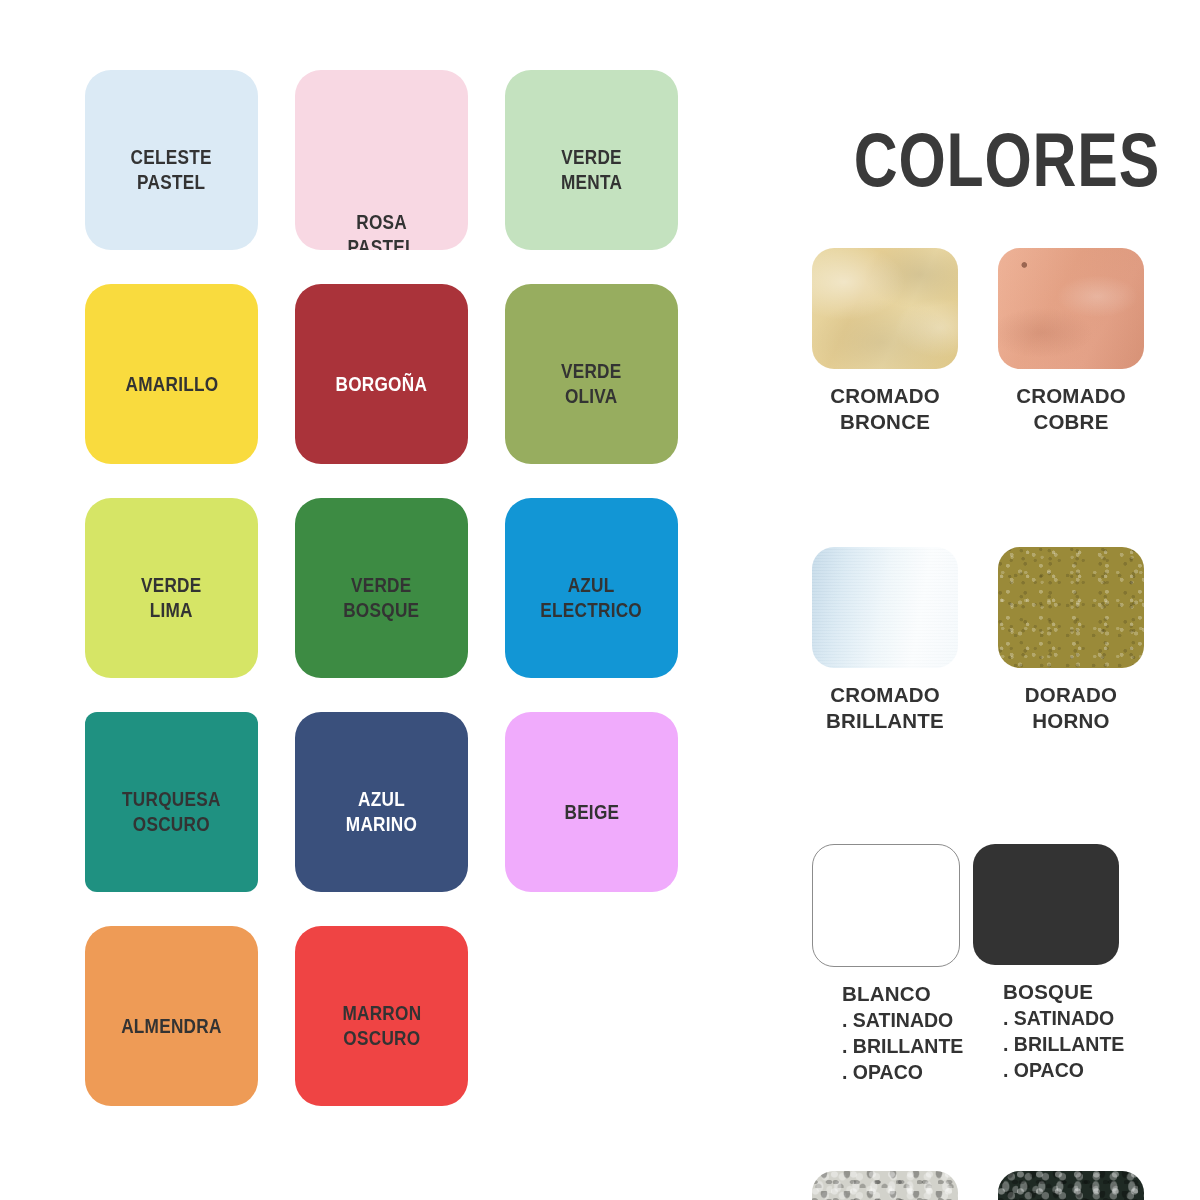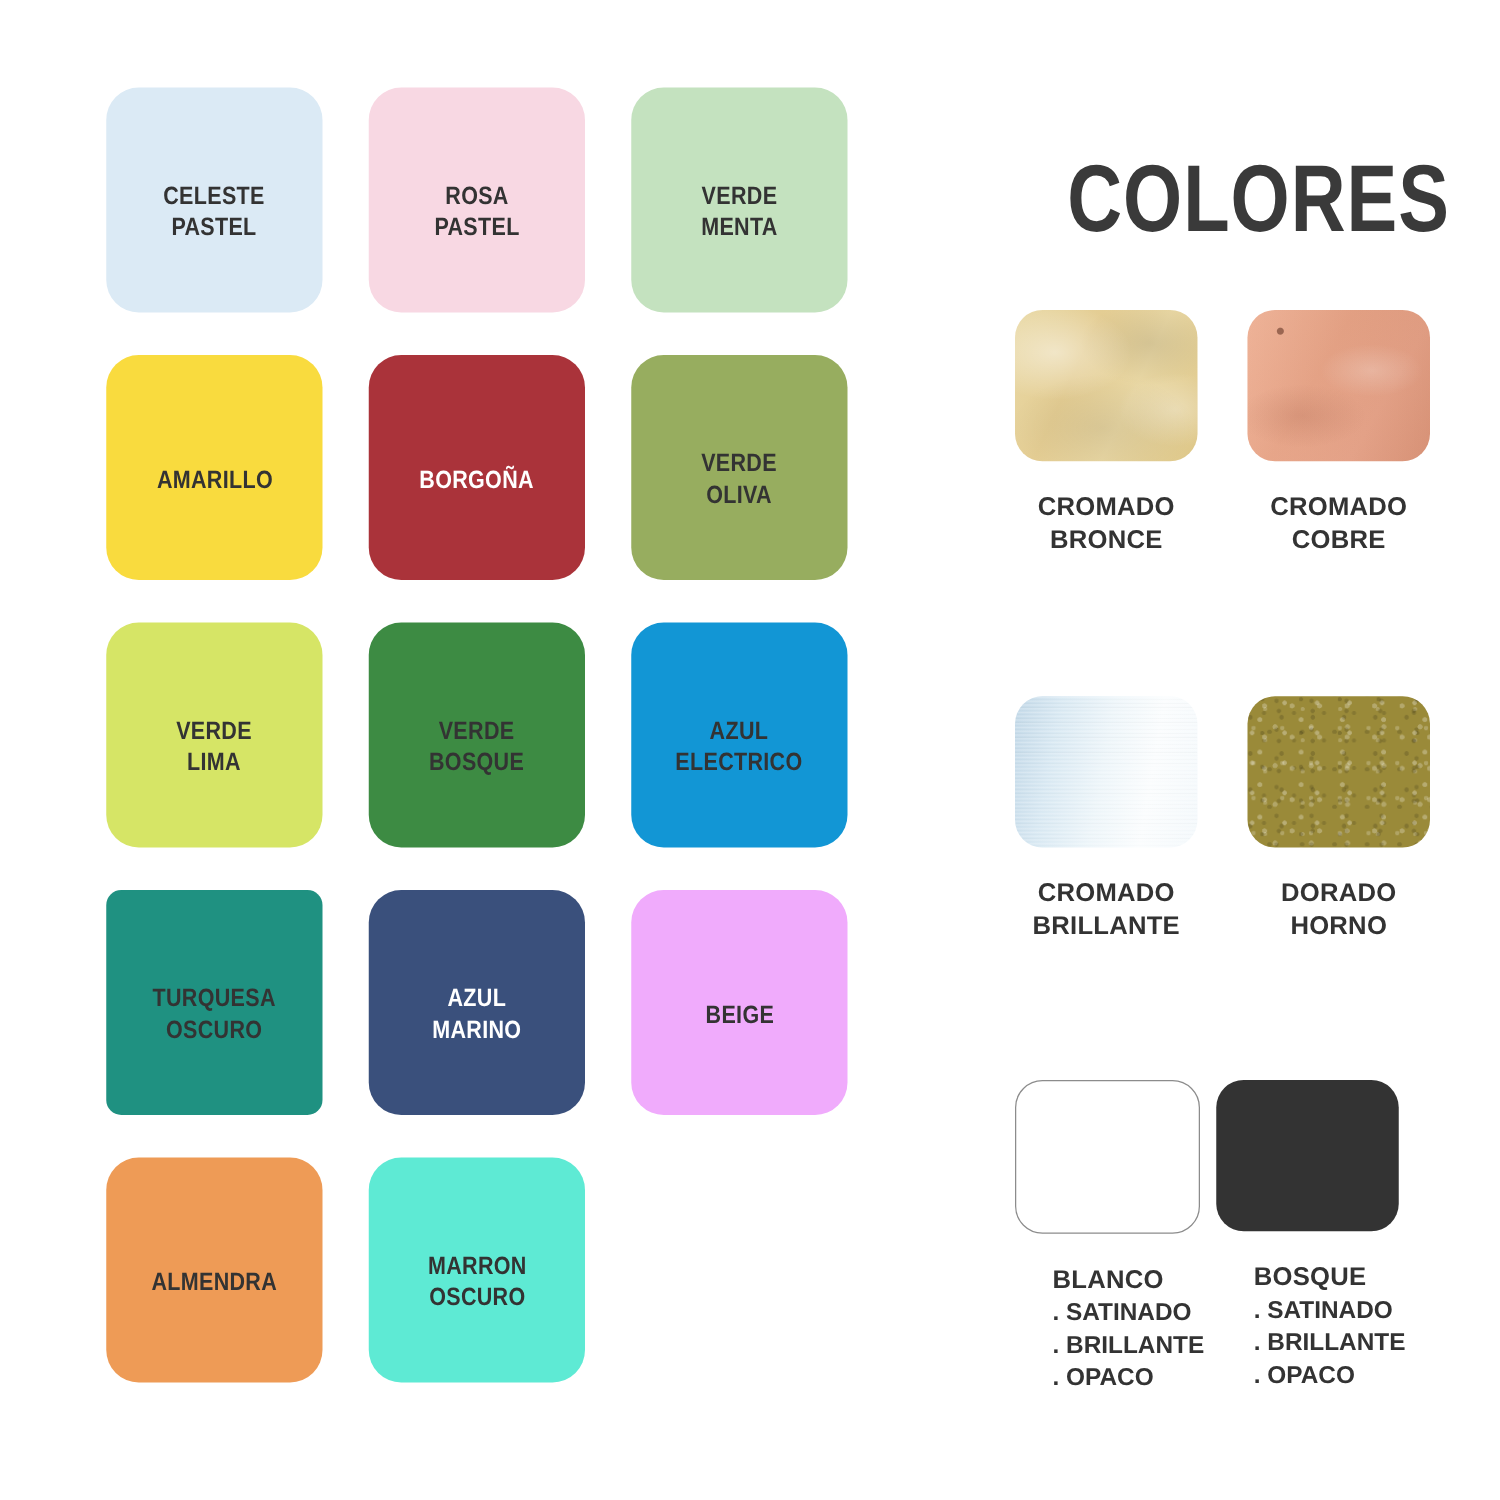--- a/index.html
+++ b/index.html
@@ -88,21 +88,21 @@
     width: 146px;
   }
   .metal-chip {
     width: 146px;
     height: 121px;
     border-radius: 22px;
     position: relative;
     overflow: hidden;
   }
   .metal-name {
-    margin-top: 24px;
+    margin-top: 14px;
     font-family: "Liberation Sans", sans-serif;
     font-weight: bold;
     font-size: 20.5px;
     line-height: 26px;
     letter-spacing: 0.2px;
     color: #333333;
     text-align: center;
     white-space: pre-line;
   }
   .metal-name.left-align {
@@ -201,21 +201,21 @@
 
 <div id="page">
 
   <h1 id="title">COLORES</h1>
 
   <div id="left-grid">
       <div class="swatch" style="background: rgb(219, 234, 245);">
         <span class="swatch-label" style="color: rgb(51, 51, 51);">CELESTE
 PASTEL</span>
       </div>
-      <div class="swatch" style="background: rgb(248, 216, 227);">
+      <div class="swatch" style="background: rgb(248, 216, 227); align-items: flex-end;">
         <span class="swatch-label" style="color: rgb(51, 51, 51);">ROSA
 PASTEL</span>
       </div>
       <div class="swatch" style="background: rgb(196, 226, 191);">
         <span class="swatch-label" style="color: rgb(51, 51, 51);">VERDE
 MENTA</span>
       </div>
       <div class="swatch" style="background: rgb(249, 219, 62);">
         <span class="swatch-label" style="color: rgb(51, 51, 51);">AMARILLO</span>
       </div>
@@ -245,21 +245,21 @@
       <div class="swatch" style="background: rgb(58, 80, 124);">
         <span class="swatch-label" style="color: rgb(255, 255, 255);">AZUL
 MARINO</span>
       </div>
       <div class="swatch" style="background: #f0abfc;">
         <span class="swatch-label" style="color: rgb(51, 51, 51);">BEIGE</span>
       </div>
       <div class="swatch" style="background: rgb(238, 155, 86);">
         <span class="swatch-label" style="color: rgb(51, 51, 51);">ALMENDRA</span>
       </div>
-      <div class="swatch" style="background: #5eead4;">
+      <div class="swatch" style="background: #ef4444;">
         <span class="swatch-label" style="color: rgb(51, 51, 51);">MARRON
 OSCURO</span>
       </div>
     </div>
 
   <div id="right-col">
       <div class="metal-row" style="margin-bottom: 112px;">
         <div class="metal-cell">
           <div class="metal-chip tex-cloud" style="background: linear-gradient(115deg, rgb(233, 217, 166) 0%, rgb(228, 205, 147) 35%, rgb(234, 216, 164) 62%, rgb(221, 198, 135) 100%);"></div>
           <div class="metal-name">CROMADO

